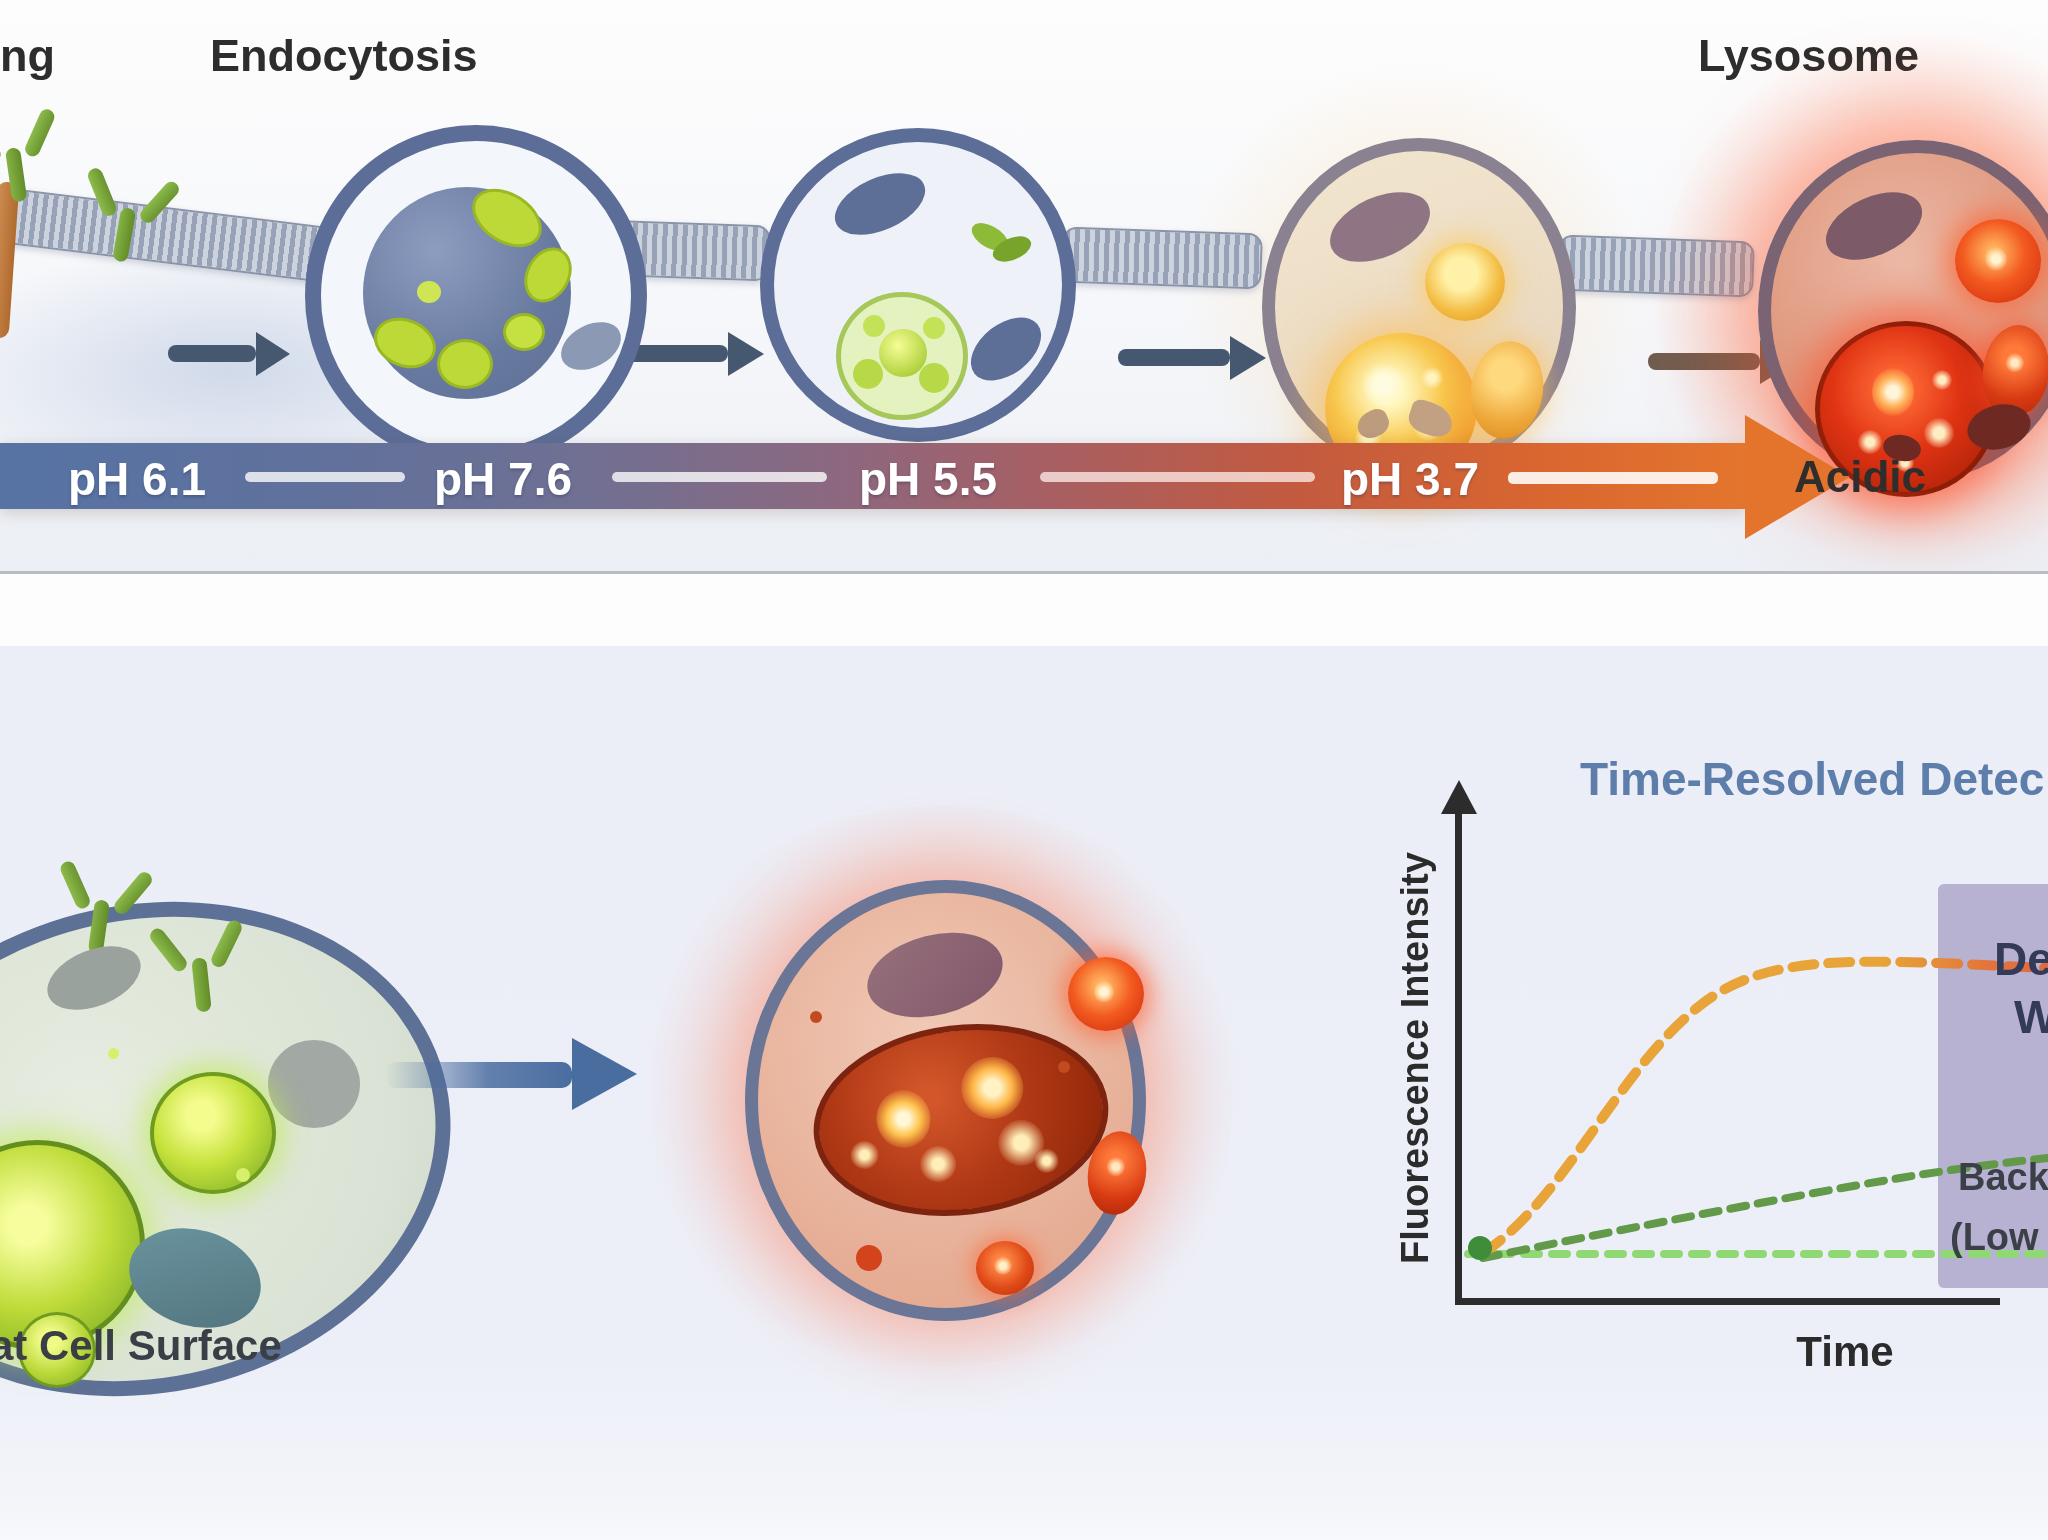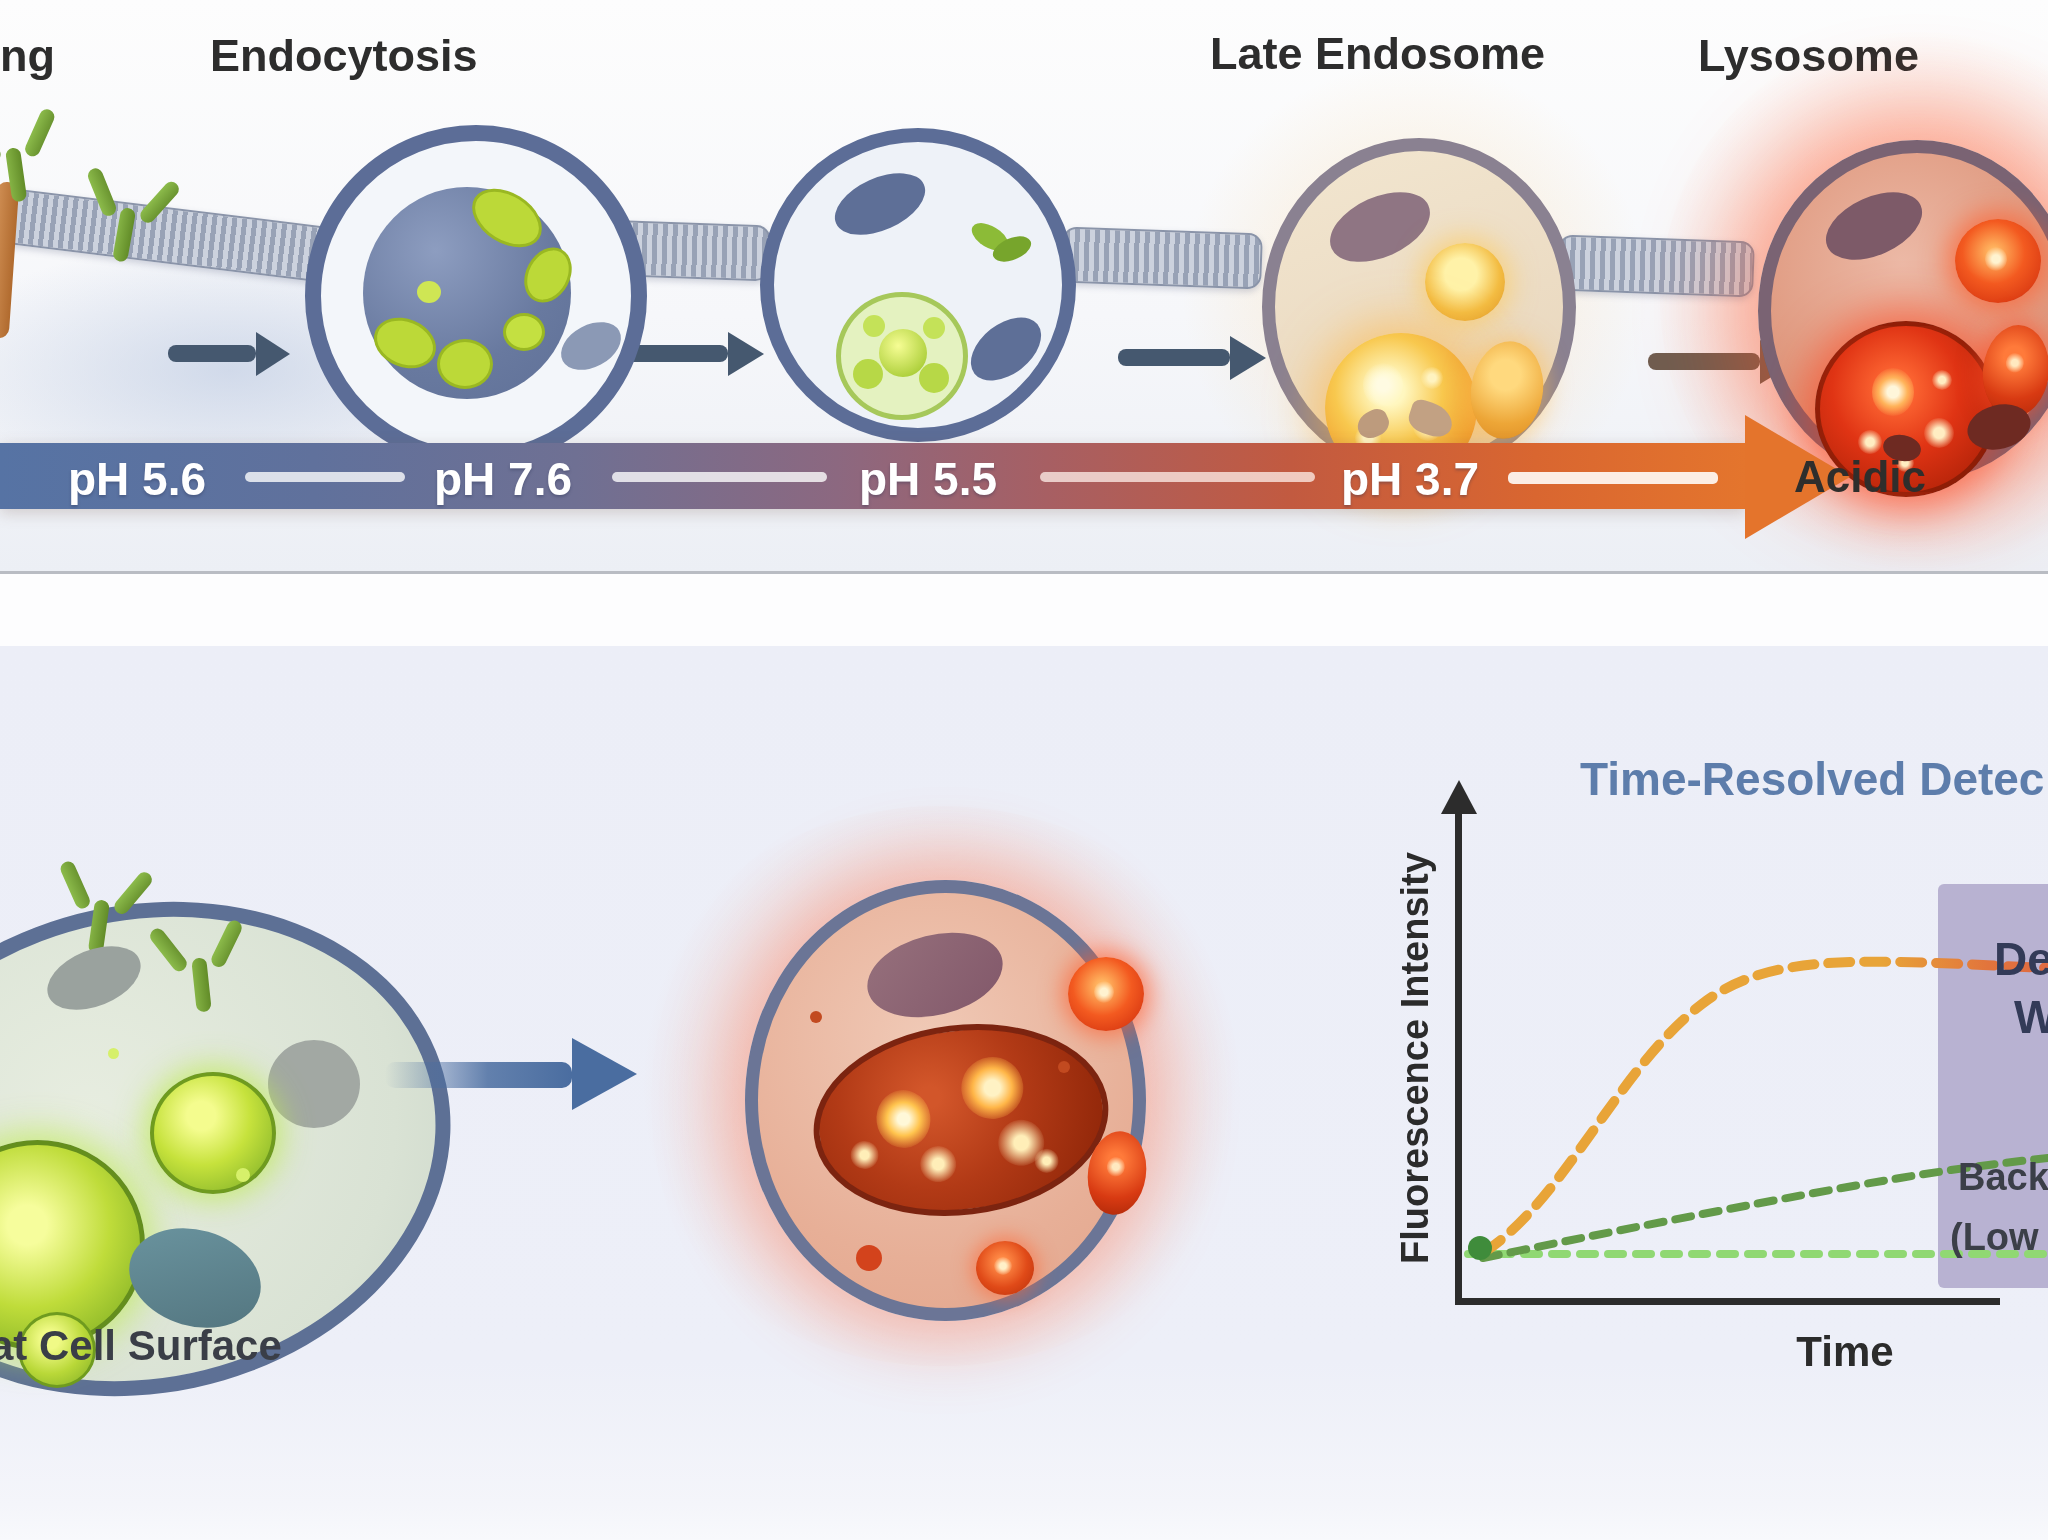--- a/index.html
+++ b/index.html
@@ -88,21 +88,20 @@
 <div id="canvas">
 
   <div class="abs" id="top-panel">
 
     <div class="abs wash-blue"></div>
     <div class="abs glow-warm" id="glow-late"></div>
     <div class="abs glow-warm" id="glow-lyso"></div>
 
     <div class="abs lbl stage-label" style="left:0px;width:90px;">ng</div>
     <div class="abs lbl stage-label center" style="left:210px;">Endocytosis</div>
-    <div class="abs lbl stage-label center" style="left:1210px;top:28px;">Late Endosome</div>
     <div class="abs lbl stage-label center" style="left:1698px;">Lysosome</div>
 
     <div class="abs membrane" style="left:-22px;top:206px;width:352px;transform:rotate(7deg);"></div>
     <div class="abs membrane" style="left:570px;top:222px;width:196px;transform:rotate(2deg);"></div>
     <div class="abs membrane" style="left:1062px;top:230px;width:196px;transform:rotate(2deg);"></div>
     <div class="abs membrane" style="left:1558px;top:238px;width:192px;transform:rotate(2deg);"></div>
 
     <div class="abs" style="left:-8px;top:182px;width:22px;height:156px;background:linear-gradient(90deg,#d19055,#b06a2e);border-radius:10px;transform:rotate(4deg);"></div>
     <div class="y-shape" style="left:-18px;top:108px;transform:rotate(-8deg);">
         <div class="arm-l"></div>
@@ -185,21 +184,21 @@
       </div>
       <div class="blob" style="left:212px;top:172px;width:66px;height:92px;background:radial-gradient(circle at 45% 35%,#ff7a3a 15%,#d83a12 60%,#b02708 100%);transform:rotate(6deg);box-shadow:0 0 20px 6px rgba(255,80,40,.5);">
         <div class="glowdot" style="left:22px;top:28px;width:18px;height:20px;background:radial-gradient(circle,#ffe9c0 25%,rgba(255,190,110,0) 75%);"></div>
       </div>
       <div class="blob" style="left:196px;top:252px;width:64px;height:44px;background:#6e2a22;transform:rotate(-14deg);"></div>
       <div class="blob" style="left:112px;top:282px;width:38px;height:26px;background:#6e2a22;transform:rotate(10deg);"></div>
     </div>
 
     <div class="abs" id="ph-bar"></div>
     <div class="abs" id="ph-arrowhead"></div>
-    <div class="abs ph-label" style="left:27px;">pH 5.6</div>
+    <div class="abs ph-label" style="left:27px;">pH 6.1</div>
     <div class="abs ph-line" style="left:245px;width:160px;"></div>
     <div class="abs ph-label" style="left:393px;">pH 7.6</div>
     <div class="abs ph-line" style="left:612px;width:215px;"></div>
     <div class="abs ph-label" style="left:818px;">pH 5.5</div>
     <div class="abs ph-line" style="left:1040px;width:275px;background:rgba(255,240,235,.75);"></div>
     <div class="abs ph-label" style="left:1300px;">pH 3.7</div>
     <div class="abs ph-line" style="left:1508px;width:210px;height:12px;background:rgba(255,252,248,.9);"></div>
     <div class="abs lbl center" id="acidic-label">Acidic</div>
   </div>
 

